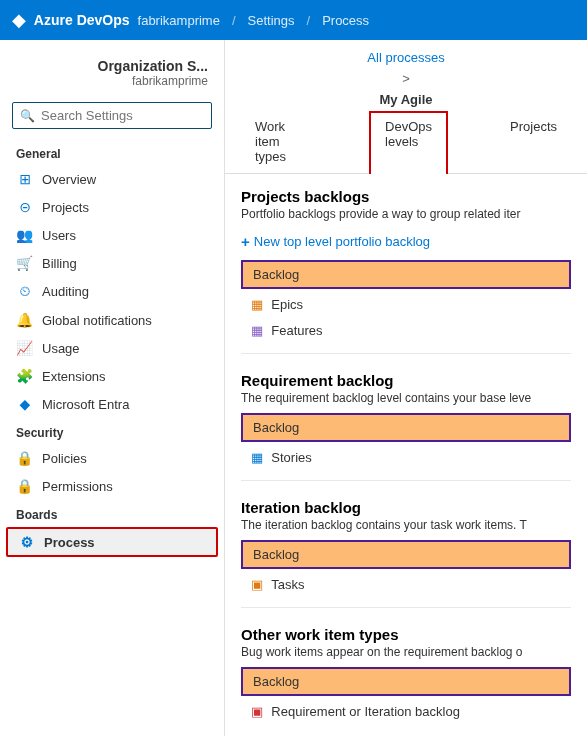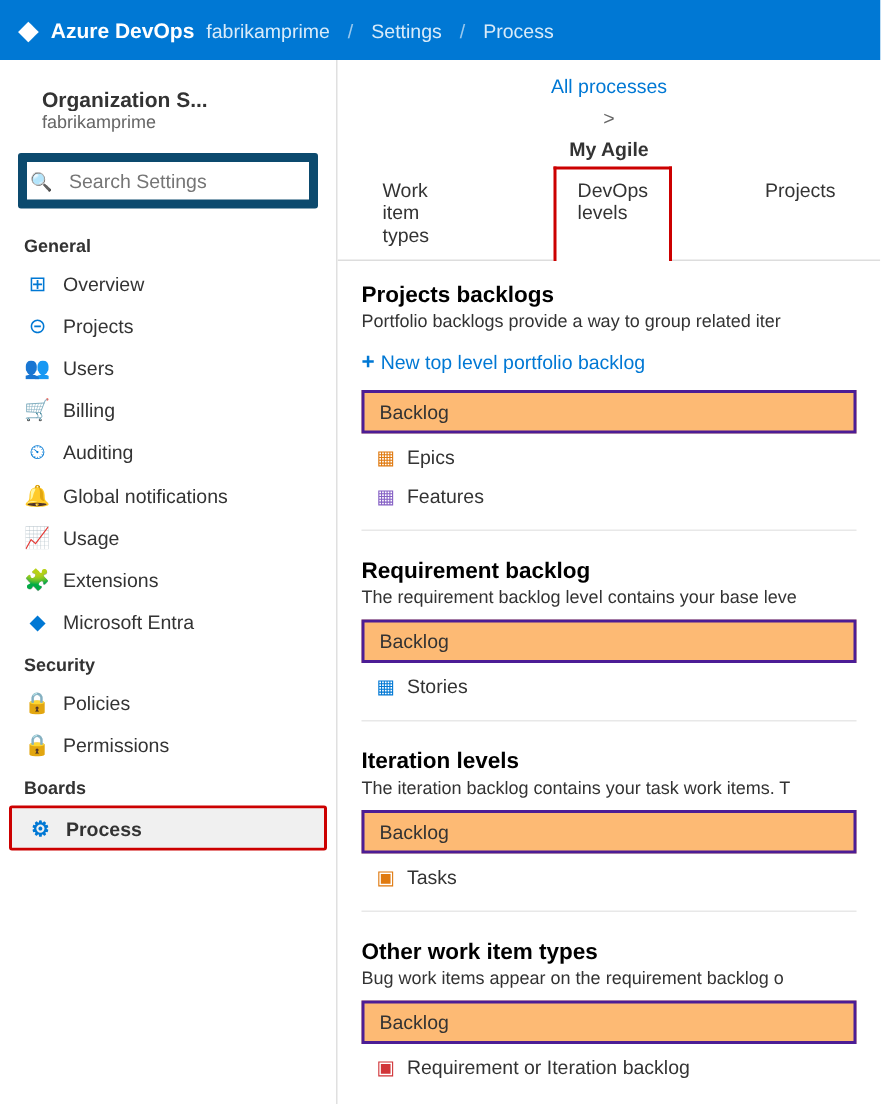--- a/index.html
+++ b/index.html
@@ -10,26 +10,26 @@
     .topbar-logo { color: white; font-size: 18px; }
     .topbar-brand { font-size: 14px; font-weight: 600; color: white; }
     .topbar-sep { color: rgba(255,255,255,0.6); margin: 0 4px; }
     .topbar-link { color: rgba(255,255,255,0.85); font-size: 13px; }
 
     
     .main-layout { display: flex; flex: 1; overflow: hidden; }
 
     
     .sidebar { width: 225px; flex-shrink: 0; border-right: 1px solid #e0e0e0; overflow-y: auto; padding: 8px 0; background: #fff; }
-    .sidebar-org { padding: 10px 28px 8px; }
+    .sidebar-org { padding: 10px 16px 8px; text-align: right; }
     .sidebar-org-name { font-size: 14px; font-weight: 600; color: #333; white-space: nowrap; overflow: hidden; text-overflow: ellipsis; }
     .sidebar-org-sub { font-size: 12px; color: #666; }
 
     .sidebar-search { margin: 6px 12px 10px; }
-    .sidebar-search input { width: 100%; border: 6px solid #0c4a6e; border-radius: 2px; padding: 5px 8px 5px 28px; font-size: 13px; color: #333; background: #fff; }
+    .sidebar-search input { width: 100%; border: 1px solid #0c4a6e; border-radius: 2px; padding: 5px 8px 5px 28px; font-size: 13px; color: #333; background: #fff; }
     .sidebar-search-wrap { position: relative; }
     .sidebar-search-wrap .search-icon { position: absolute; left: 8px; top: 50%; transform: translateY(-50%); color: #666; font-size: 12px; }
 
     .sidebar-section-label { padding: 8px 16px 4px; font-size: 12px; font-weight: 700; color: #333; }
     .sidebar-item { display: flex; align-items: center; gap: 8px; padding: 6px 16px; cursor: pointer; color: #333; font-size: 13px; }
     .sidebar-item.active { background: #f0f0f0; font-weight: 600; }
     .sidebar-item .icon { font-size: 14px; width: 18px; text-align: center; flex-shrink: 0; }
 
     
     .content { flex: 1; overflow: hidden; display: flex; flex-direction: column; }
@@ -196,21 +196,21 @@
         <div class="backlog-item">Backlog</div>
         <div class="backlog-item-inner">
           <span class="item-icon icon-blue">▦</span>
           <span>Stories</span>
         </div>
       </div>
 
       <hr class="divider">
 
       <div class="backlog-section">
-        <div class="backlog-section-title">Iteration levels</div>
+        <div class="backlog-section-title">Iteration backlog</div>
         <div class="backlog-section-desc">The iteration backlog contains your task work items. T</div>
         <div class="backlog-item">Backlog</div>
         <div class="backlog-item-inner">
           <span class="item-icon icon-orange">▣</span>
           <span>Tasks</span>
         </div>
       </div>
 
       <hr class="divider">
 

